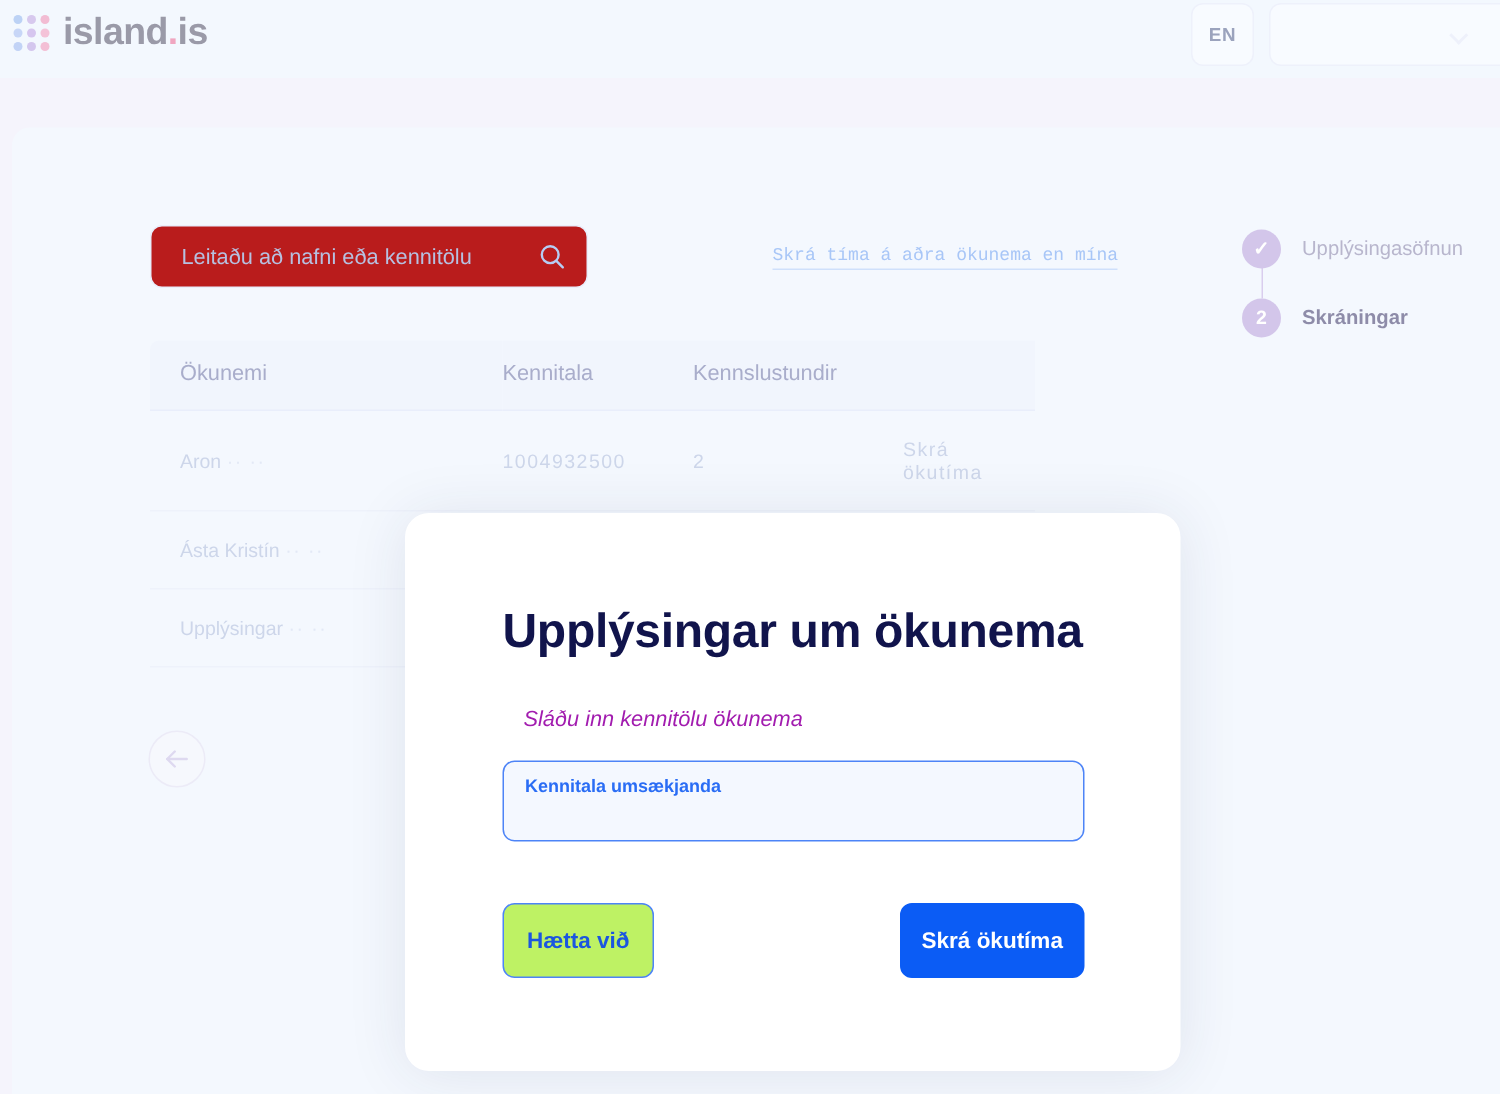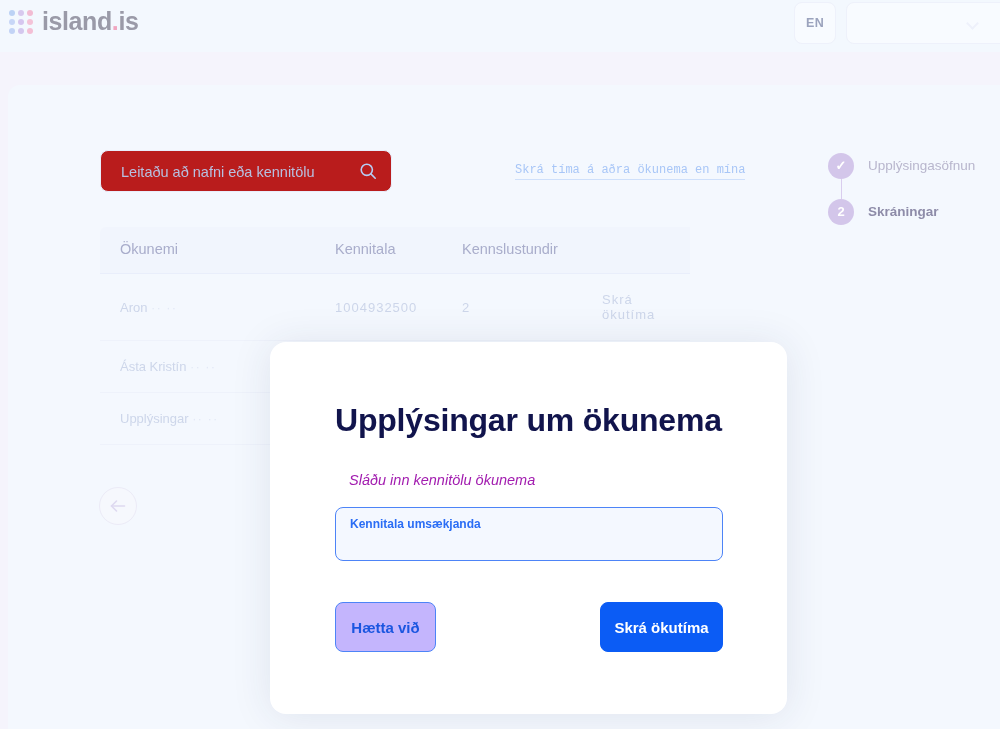--- a/index.html
+++ b/index.html
@@ -341,21 +341,21 @@
     font-family: "Liberation Sans", sans-serif;
     cursor: pointer;
     display: flex;
     align-items: center;
     justify-content: center;
     box-sizing: border-box;
   }
   .btn-secondary {
     left: 0;
     width: 101px;
-    background: #c4b5fd;
+    background: #bef264;
     border: 1px solid #4d84f7;
     color: #1b56e0;
   }
   .btn-primary {
     right: 0;
     width: 123px;
     background: #0b5cf5;
     border: 1px solid #0b5cf5;
     color: #ffffff;
   }

